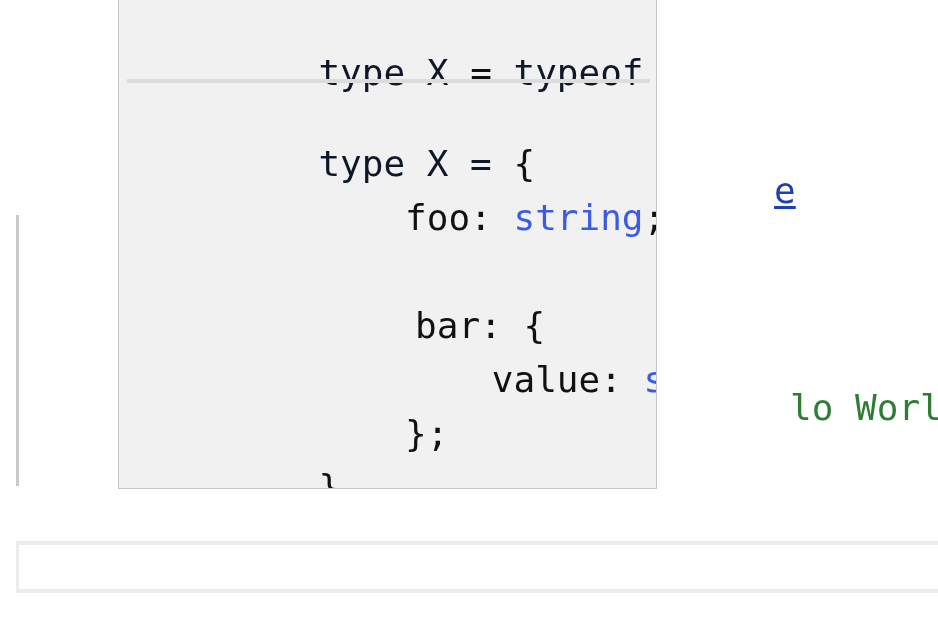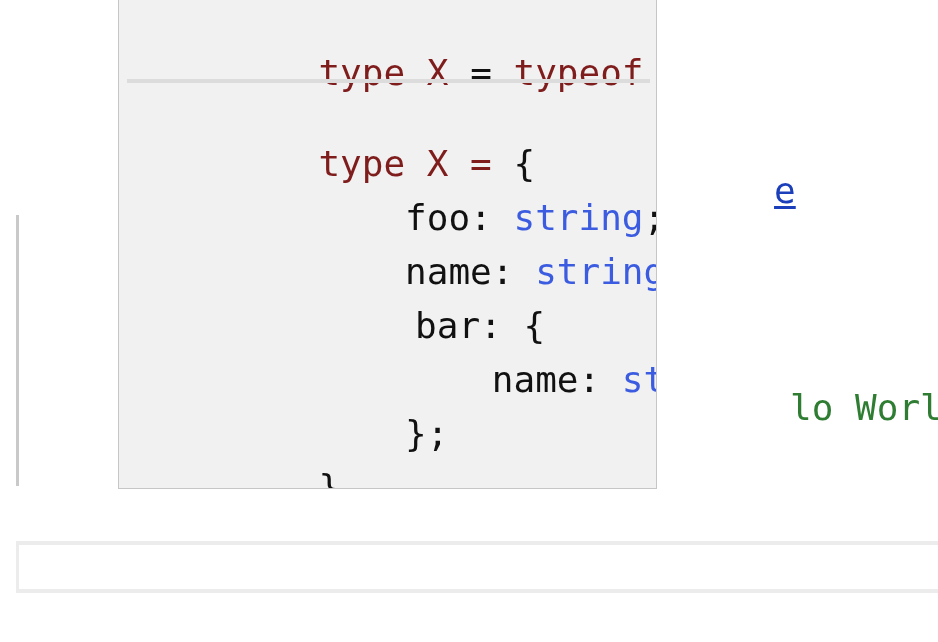--- a/index.html
+++ b/index.html
@@ -30,21 +30,21 @@
     position: absolute;
     left: 0;
     height: 54px;
     line-height: 54px;
     white-space: pre;
     font-size: 36px;
     font-family: "DejaVu Sans Mono", "Liberation Mono", monospace;
     color: #1a1a1a;
     letter-spacing: 0px;
   }
-  .tok-kw   { color: #7f1d1d; }
+  .tok-kw   { color: #0f172a; }
   .tok-type { color: #3b5ce0; }
   .tok-str  { color: #2e7d32; }
   .tok-plain{ color: #111111; }
   .tok-link {
     color: #1b3fbb;
     text-decoration: underline;
     text-underline-offset: 3px;
   }
   .tok-anchor {
     color: #0c24f0;
@@ -196,30 +196,27 @@
     <div id="tooltip-body">
 
       <div class="tt-line" style="top:0px; left:26px;">
         <span class="tok-kw">type X = </span><span class="tok-plain">{</span>
       </div>
 
       <div class="tt-line" style="top:54px; left:26px;">
         <span class="tok-plain">    </span><span class="tok-plain">foo: </span><span class="tok-type">string</span><span class="tok-plain">;</span>
       </div>
 
-      <div class="tt-line" style="top:108px; left:26px;">
-        <span class="tok-plain">    </span><span class="tok-plain">name: </span><span class="tok-type">string</span>
-      </div>
 
       <div class="tt-line" style="top:162px; left:36px;">
         <span class="tok-plain">    </span><span class="tok-plain">bar: {</span>
       </div>
 
       <div class="tt-line" style="top:216px; left:26px;">
-        <span class="tok-plain">        </span><span class="tok-plain">name: </span><span class="tok-type">string</span>
+        <span class="tok-plain">        </span><span class="tok-plain">value: </span><span class="tok-type">string</span>
       </div>
 
       <div class="tt-line" style="top:270px; left:26px;">
         <span class="tok-plain">    </span><span class="tok-plain">};</span>
       </div>
 
       <div class="tt-line" style="top:324px; left:26px;">
         <span class="tok-plain">}</span>
       </div>
 

